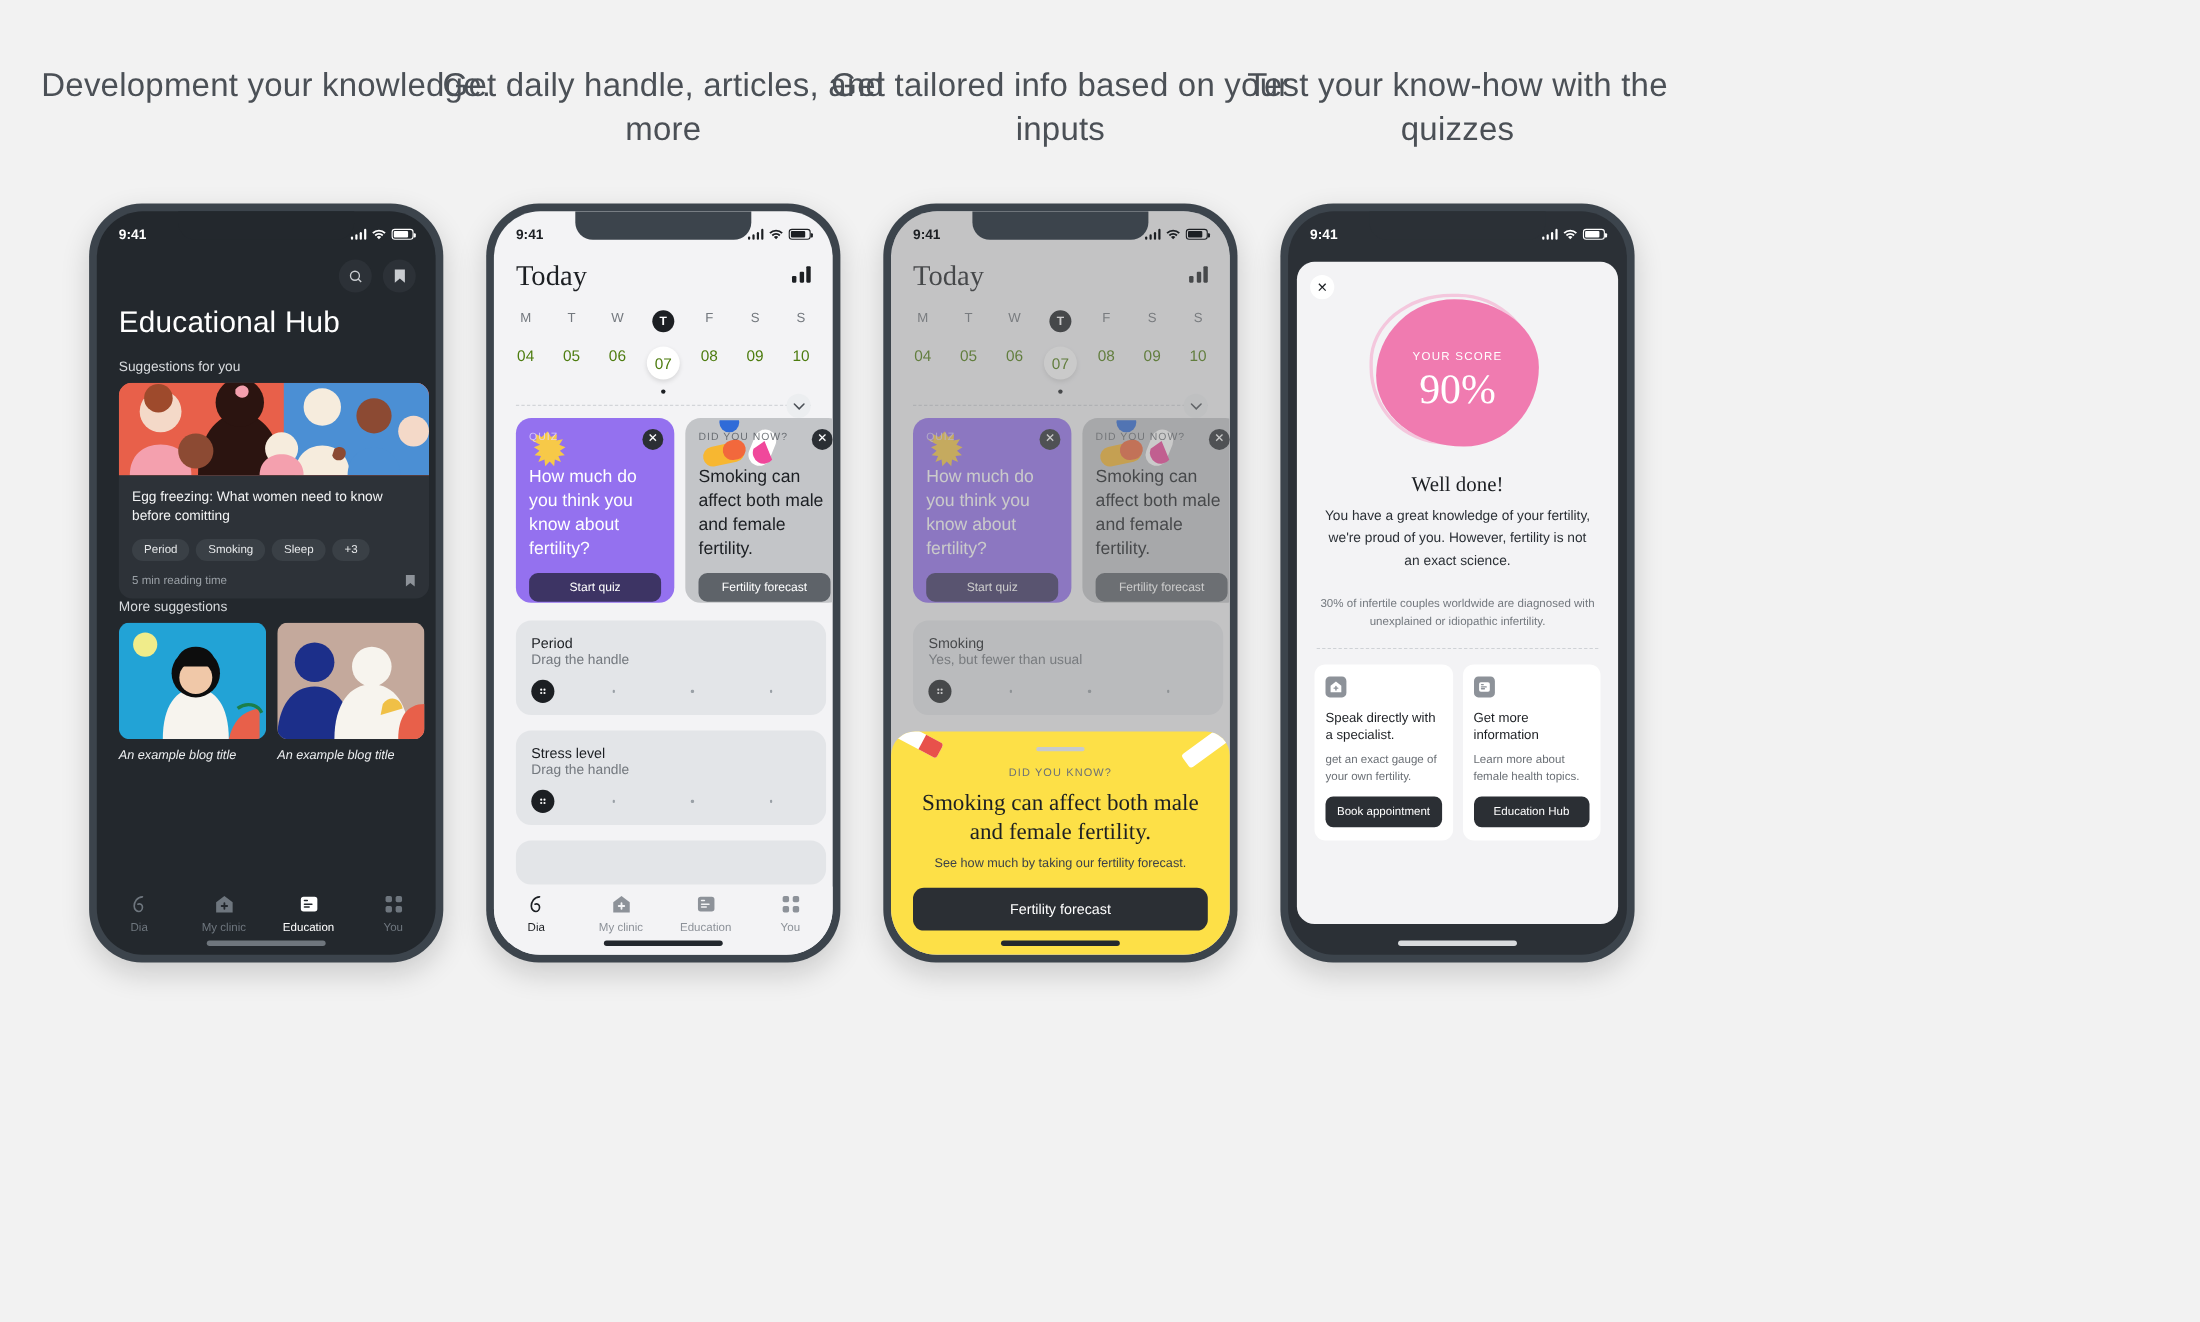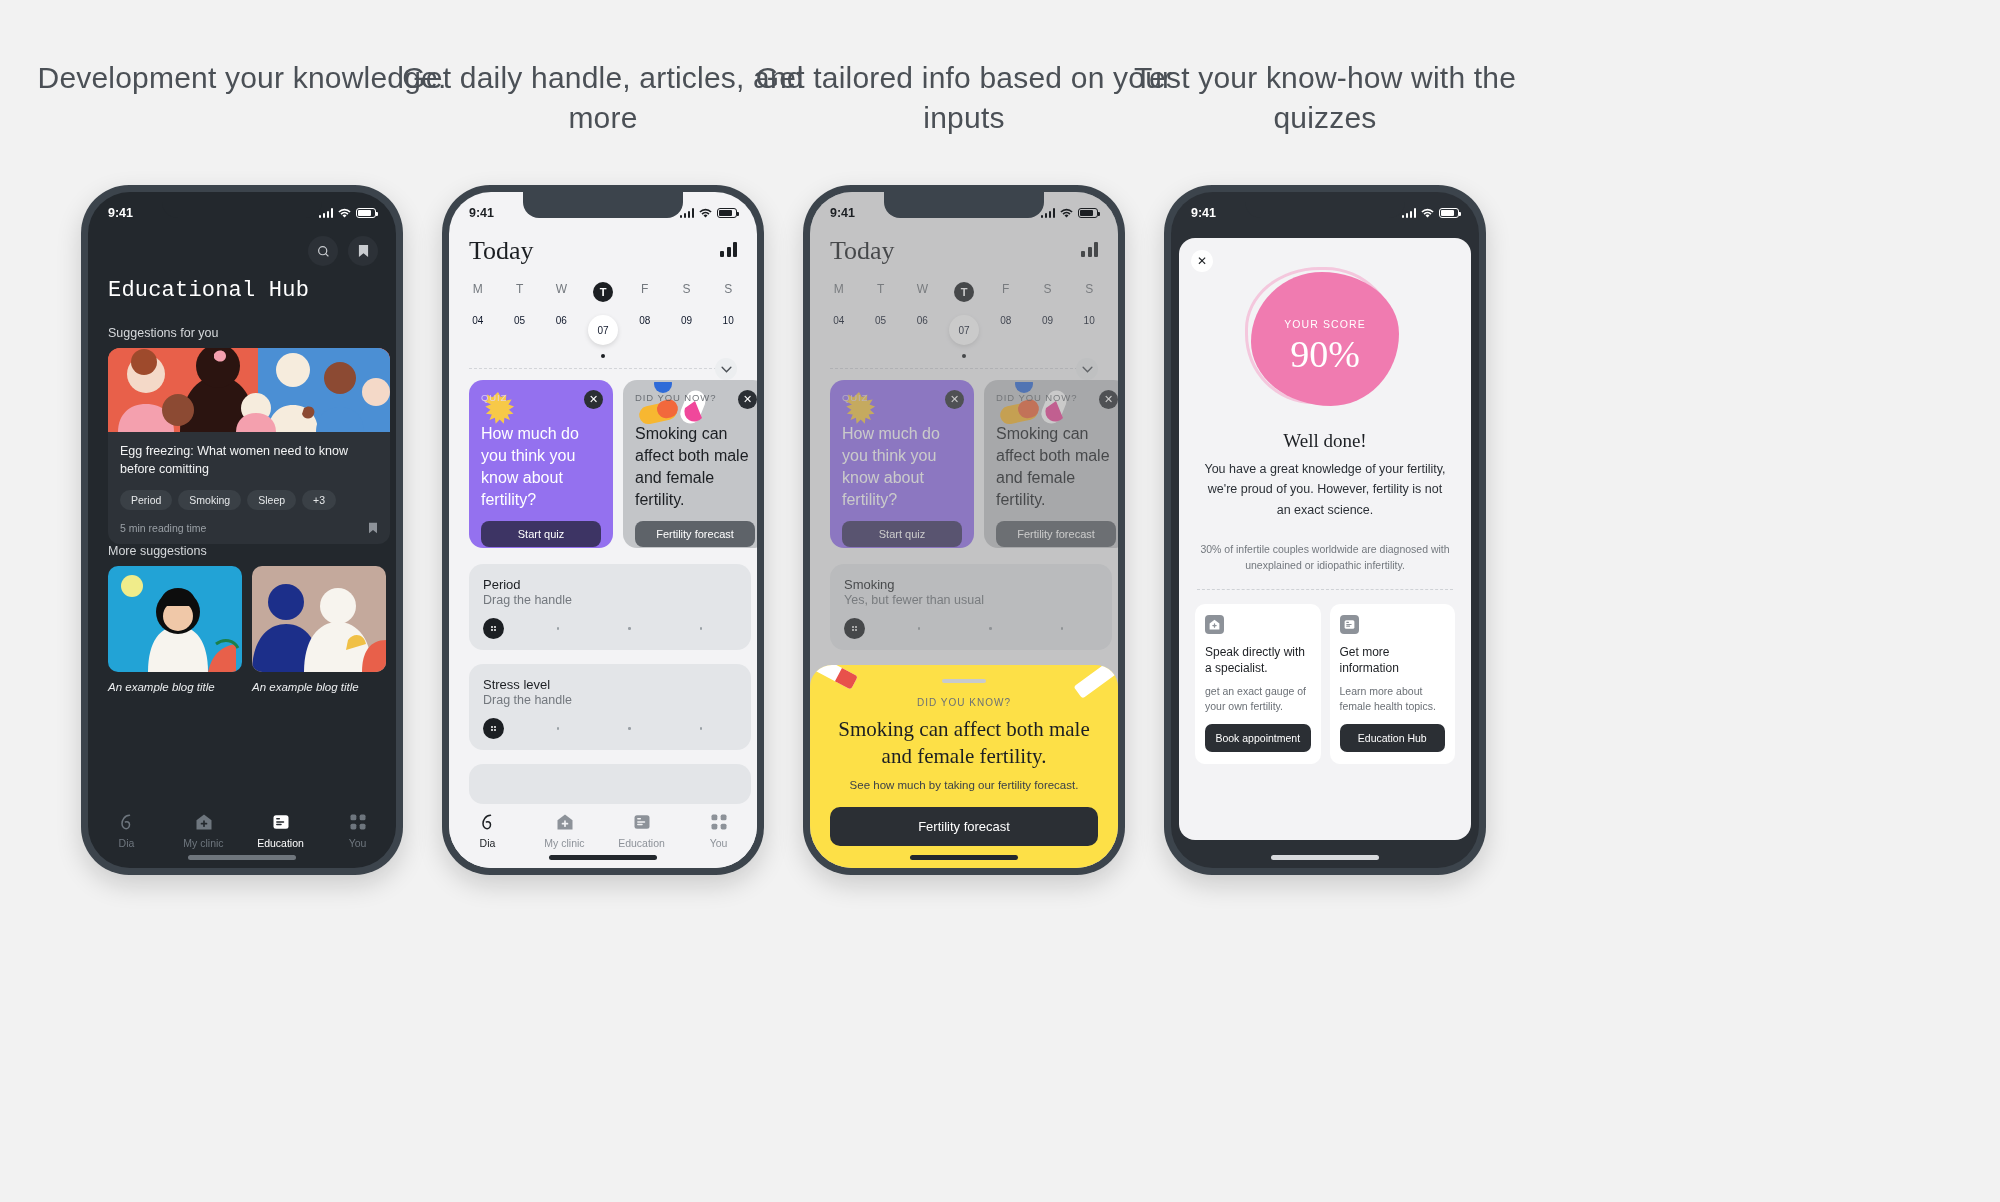--- a/index.html
+++ b/index.html
@@ -63,22 +63,22 @@
   .batt b { display:block; height:100%; width:85%; background: currentColor; border-radius:1px; }
 
   
   .p1 .screen { background: #23282d; color: #fff; }
   .p1 .notch { background:#23282d; }
   .p1-topicons { position:absolute; top:44px; right:18px; display:flex; gap:10px; z-index:20;}
   .circbtn {
     width: 30px; height: 30px; border-radius: 50%;
     background: #2c3137; display: flex; align-items: center; justify-content: center;
   }
-  .p1-title { position:absolute; top:86px; left:20px; font-family:Liberation Mono, monospace;
-    font-size: 22px; letter-spacing:.2px; }
+  .p1-title { position:absolute; top:86px; left:20px; font-family:Liberation Sans, sans-serif;
+    font-size: 27px; letter-spacing:.2px; }
   .sec-label { font-size: 12.5px; color: #d6d9dc; }
   .p1-sugg { position:absolute; top:134px; left:20px; }
   .hero {
     position:absolute; top:156px; left:20px; width: 282px;
     background:#2d3238; border-radius: 12px; overflow:hidden;
   }
   .hero-img { height: 84px; position:relative; overflow:hidden; background:#e8604a; }
   .hero-body { padding: 11px 12px 10px; }
   .hero-title { font-size: 12.5px; line-height:1.42; color:#f2f3f4; }
   .chips { display:flex; gap:6px; margin-top: 11px; }
@@ -106,21 +106,21 @@
   .chart-ic { position:absolute; top:50px; right:20px; display:flex; align-items:flex-end; gap:2.5px; height:15px;}
   .chart-ic i { width:4px; background:#1c1f23; border-radius:1px; display:block; }
   .chart-ic i:nth-child(1){height:6px} .chart-ic i:nth-child(2){height:10px} .chart-ic i:nth-child(3){height:15px}
   .week { position:absolute; top:90px; left:8px; right:8px; }
   .wrow { display:flex; }
   .wcell { flex:1; text-align:center; }
   .wdow { font-size:12px; color:#73787e; padding-bottom:9px; }
   .wdow.sel { color:#fff; }
   .wdow.sel b { display:inline-flex; width:20px; height:20px; border-radius:50%;
     background:#1c1f23; color:#fff; align-items:center; justify-content:center; font-weight:700; font-size:11px;}
-  .wnum { font-size: 10px; color:#0f172a; padding: 4px 0 6px; position:relative; }
+  .wnum { font-size: 14px; color:#4d7c0f; padding: 4px 0 6px; position:relative; }
   .wnum.sel span { display:inline-flex; width:30px; height:30px; border-radius:50%;
     background:#fff; align-items:center; justify-content:center;
     box-shadow:0 2px 5px rgba(0,0,0,.12); }
   .wdot { width:4px;height:4px;border-radius:50%;background:#1c1f23;margin:3px auto 0; }
   .wsep { border-top:1px dashed #d3d5d9; margin: 10px 12px 0; position:relative; }
   .chev { position:absolute; right:0; top:-11px; width:22px;height:22px;border-radius:50%;
     background:#eceef0; display:flex;align-items:center;justify-content:center; }
   .cardrow { position:absolute; top:188px; left:20px; display:flex; gap:10px; }
   .mcard { width: 144px; height: 168px; border-radius: 14px; position:relative;
     overflow:hidden; padding: 12px; display:flex; flex-direction:column; }

